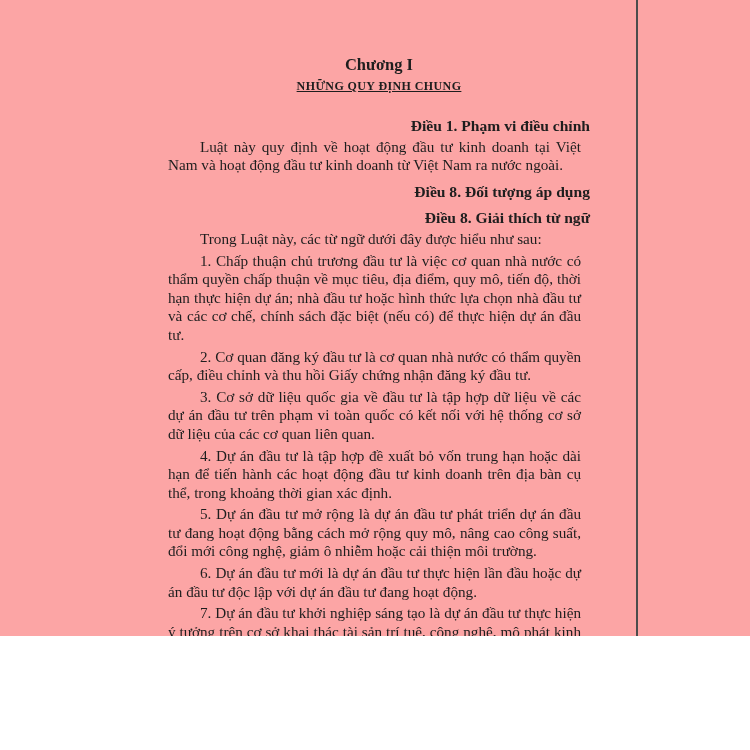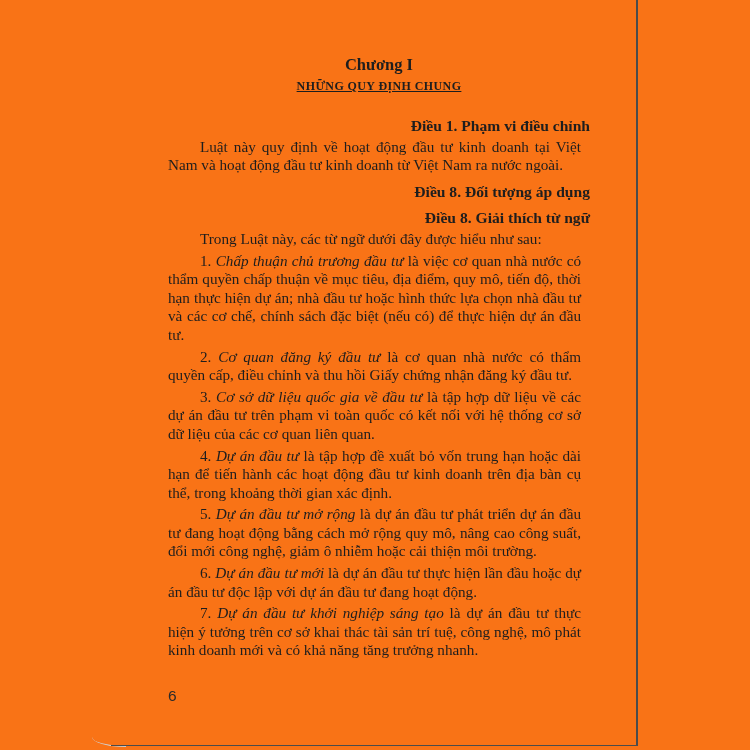--- a/index.html
+++ b/index.html
@@ -3,22 +3,22 @@
 <meta charset="utf-8">
 <style>
   html, body {
     margin: 0;
     padding: 0;
     background: #ffffff;
   }
   .page-photo {
     position: relative;
     width: 750px;
-    height: 750px;
-    background: #f97316;
+    height: 636px;
+    background: #fca5a5;
     overflow: hidden;
     font-family: "Liberation Serif", "DejaVu Serif", serif;
     color: #1e1e1e;
   }
   
   .page-right-edge {
     position: absolute;
     left: 636px;
     top: 0;
     width: 1.6px;
@@ -73,21 +73,21 @@
     text-align: right;
   }
   .para {
     margin: 2px 9px 0 0;
     font-size: 15.2px;
     line-height: 18.6px;
     text-align: justify;
     text-indent: 32px;
   }
   .def { margin-top: 3px; }
-  .term { font-style: italic; }
+  .term { }
   .page-number {
     position: absolute;
     left: 168px;
     top: 687px;
     font-size: 15.5px;
     line-height: 18px;
     font-family: "Liberation Sans", sans-serif;
     color: #2a2a2a;
   }
 </style>

